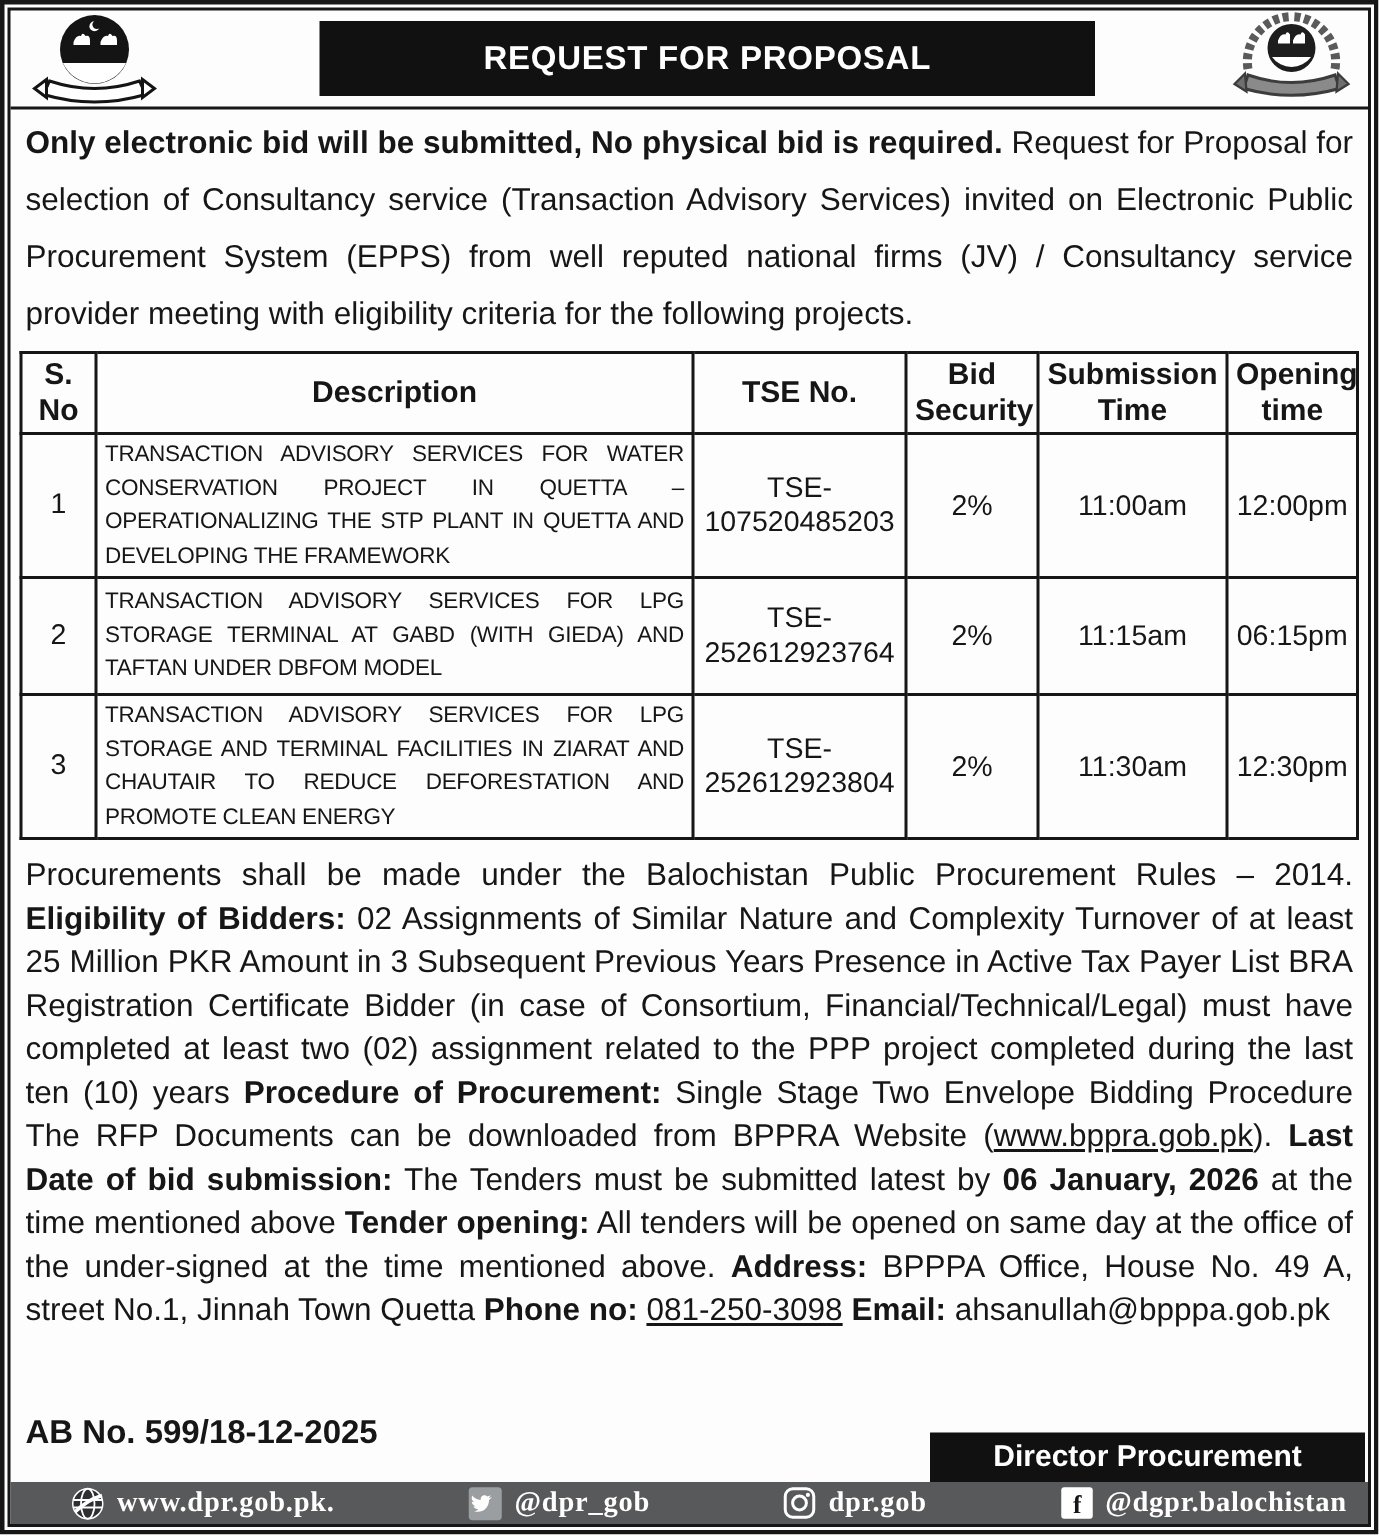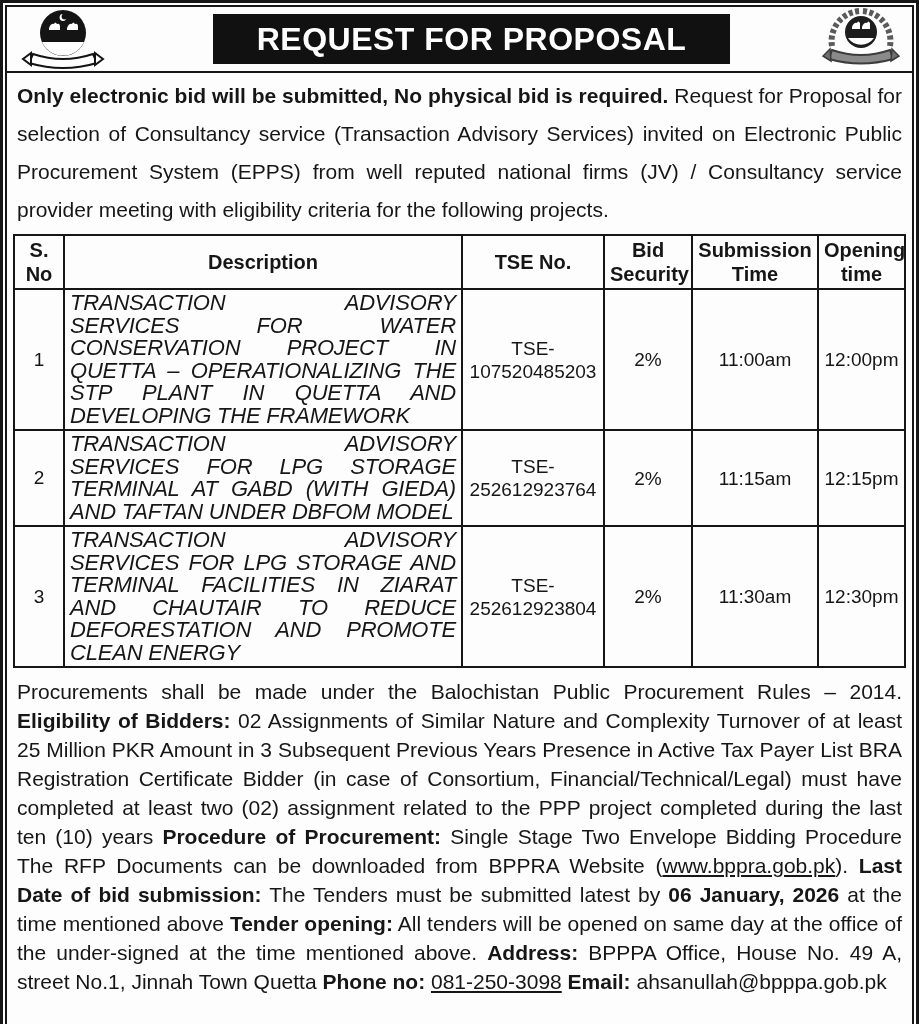--- a/index.html
+++ b/index.html
@@ -27,21 +27,21 @@
   .logo { flex: 0 0 auto; }
   .banner {
     flex: 1 1 auto;
     margin: 0 88px 0 102px;
     background: #111111;
     color: #ffffff;
     height: 50px;
     display: flex;
     align-items: center;
     justify-content: center;
-    font-size: 32px;
+    font-size: 22px;
     font-weight: 700;
     letter-spacing: 0.5px;
   }
 
   
   .intro {
     padding: 4px 10px 5px 10px;
     font-size: 21px;
     line-height: 38px;
     text-align: justify;
@@ -61,25 +61,24 @@
   }
   table.tender th {
     font-size: 20px;
     font-weight: 700;
     text-align: center;
     height: 48px;
     line-height: 24px;
   }
   td.sno { text-align: center; font-size: 19px; }
   td.desc {
-    font-size: 22px;
+    font-size: 15px;
     line-height: 22.5px;
     text-align: justify;
     letter-spacing: -0.2px;
-    font-style: italic;
   }
   td.tse, td.bid, td.sub, td.open { text-align: center; font-size: 19px; line-height: 23px; }
   tr.r1 { height: 96px; }
   tr.r2 { height: 78px; }
   tr.r3 { height: 90px; }
 
   
   .details {
     padding: 7px 10px 6px 10px;
     font-size: 21px;
@@ -205,21 +204,21 @@
         </tr>
         <tr class="r2">
           <td class="sno">2</td>
           <td class="desc">TRANSACTION ADVISORY SERVICES FOR  LPG STORAGE TERMINAL AT GABD (WITH GIEDA) AND TAFTAN UNDER DBFOM MODEL</td>
           <td class="tse">
             <div>TSE-</div>
             <div>252612923764</div>
           </td>
           <td class="bid">2%</td>
           <td class="sub">11:15am</td>
-          <td class="open">12:15pm</td>
+          <td class="open">06:15pm</td>
         </tr>
         <tr class="r3">
           <td class="sno">3</td>
           <td class="desc">TRANSACTION ADVISORY SERVICES FOR LPG STORAGE AND TERMINAL FACILITIES IN ZIARAT AND CHAUTAIR TO REDUCE DEFORESTATION AND PROMOTE CLEAN ENERGY</td>
           <td class="tse">
             <div>TSE-</div>
             <div>252612923804</div>
           </td>
           <td class="bid">2%</td>
           <td class="sub">11:30am</td>

